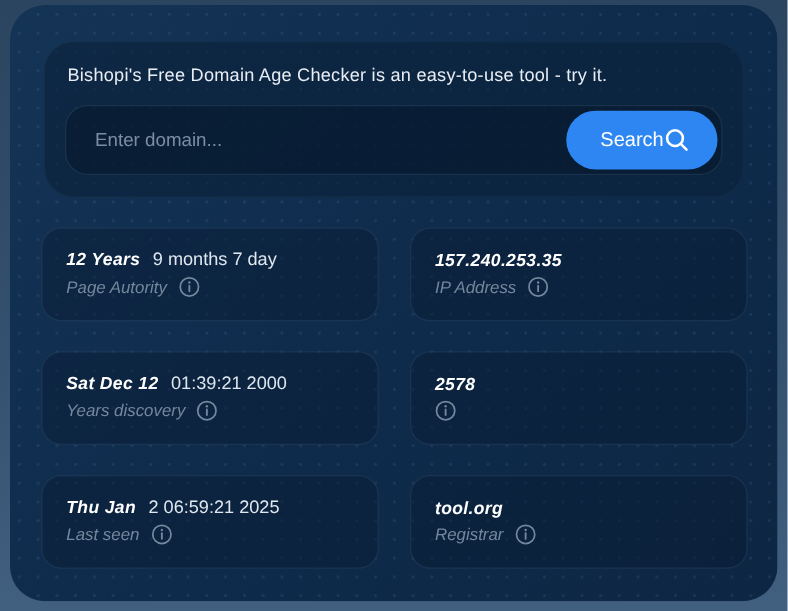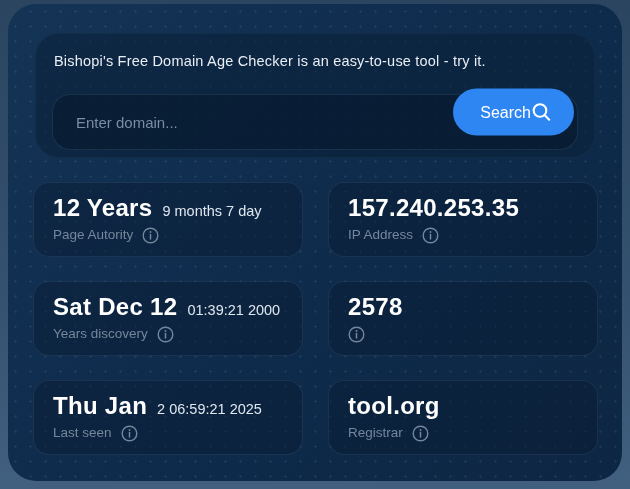--- a/index.html
+++ b/index.html
@@ -41,21 +41,20 @@
     width: 100%;
     height: 56px;
     border-radius: 18px;
     background: rgba(7, 25, 45, 0.6);
     border: 1px solid rgba(120, 160, 200, 0.16);
     outline: none;
     color: #dfe7ef;
     font-size: 15px;
     font-family: "Liberation Sans", sans-serif;
     padding: 0 150px 0 23px;
-    margin-top: 10px;
   }
   .domain-input::placeholder { color: #7b8da3; }
   .search-button {
     position: absolute;
     right: 4px; top: 50%;
     transform: translateY(-50%);
     height: 47px;
     padding: 0 22px 0 27px;
     border: none;
     border-radius: 24px;
@@ -85,37 +84,39 @@
     flex-direction: column;
     justify-content: center;
   }
   .value-row {
     display: flex;
     align-items: baseline;
     gap: 10px;
     white-space: nowrap;
   }
   .value {
-    font-size: 24px;
+    font-size: 14px;
     font-weight: 700;
     color: #ffffff;
     letter-spacing: 0.3px;
+    font-style: italic;
   }
   .value-secondary {
     font-size: 14.5px;
     font-weight: 500;
     color: #dfe7ef;
   }
   .label-row {
     margin-top: 5px;
     display: flex;
-    align-items: flex-start;
+    align-items: center;
     gap: 9px;
     color: #74879c;
     font-size: 13.5px;
+    font-style: italic;
   }
   .icon-wrap { display: inline-flex; align-items: center; }
 </style>
 </head>
 <body>
 
 <div class="app">
 
   <div class="search-panel">
     <div class="intro-text">Bishopi's Free Domain Age Checker is an easy-to-use tool - try it.</div>

